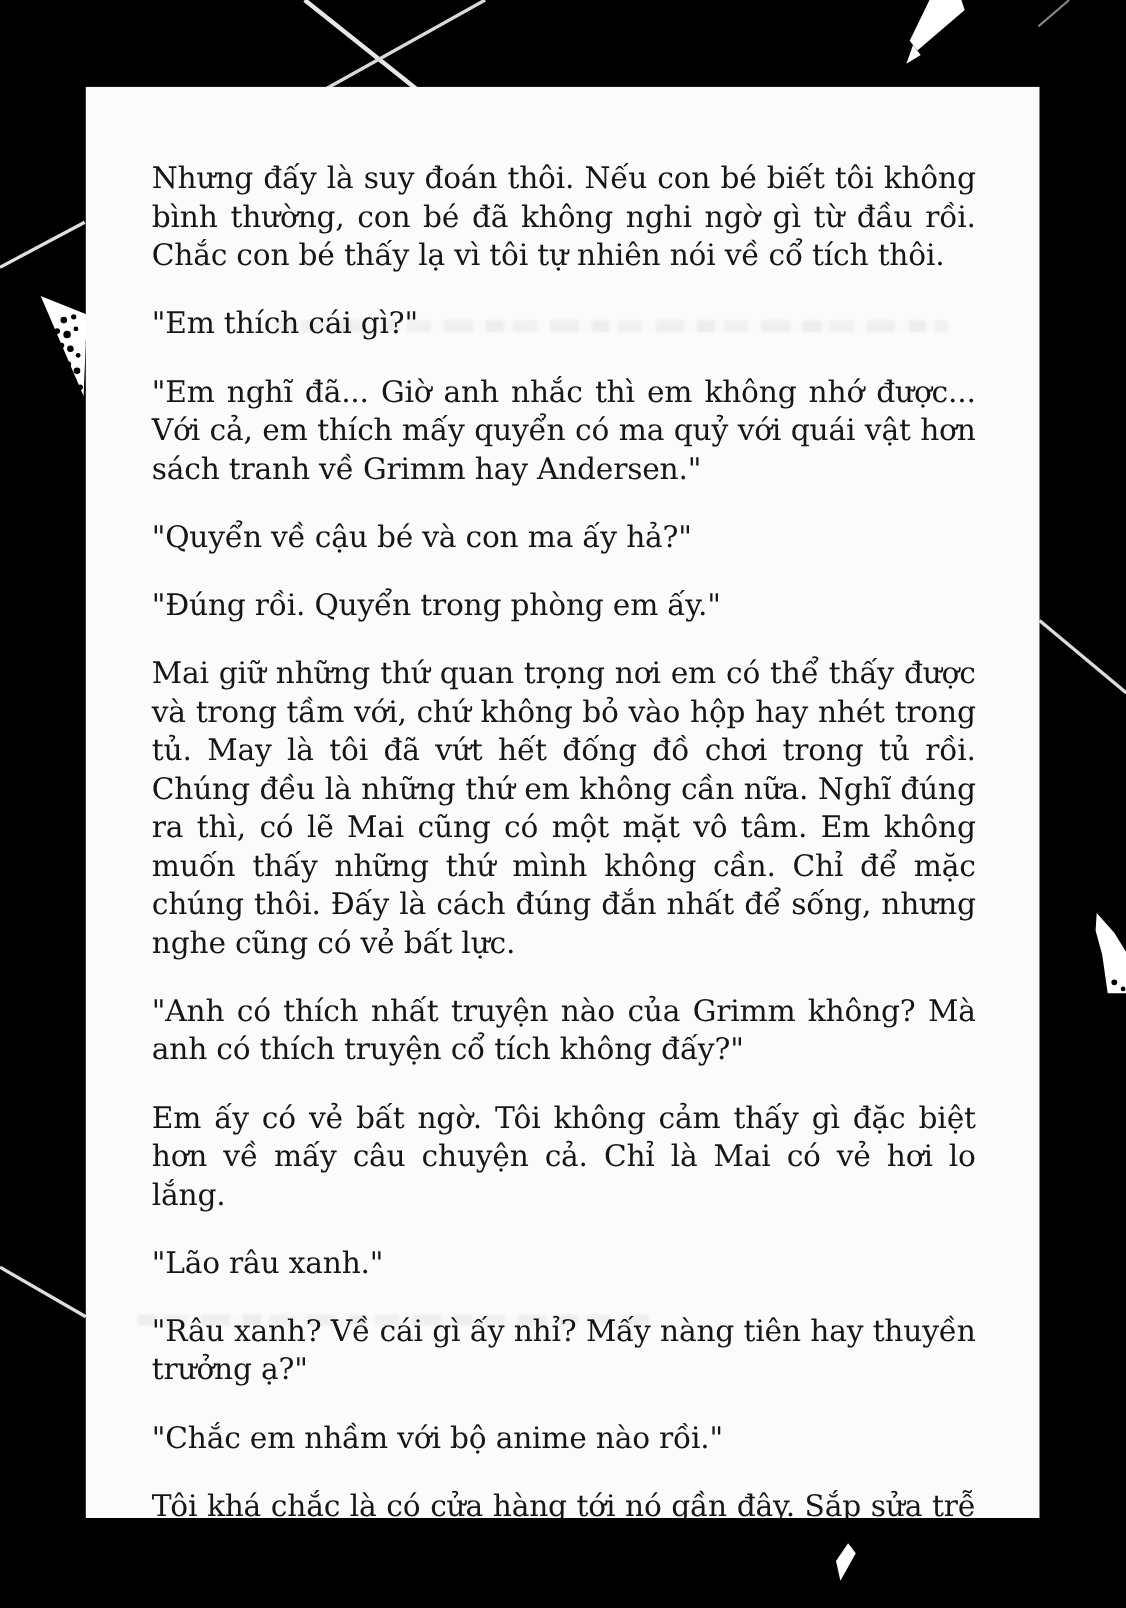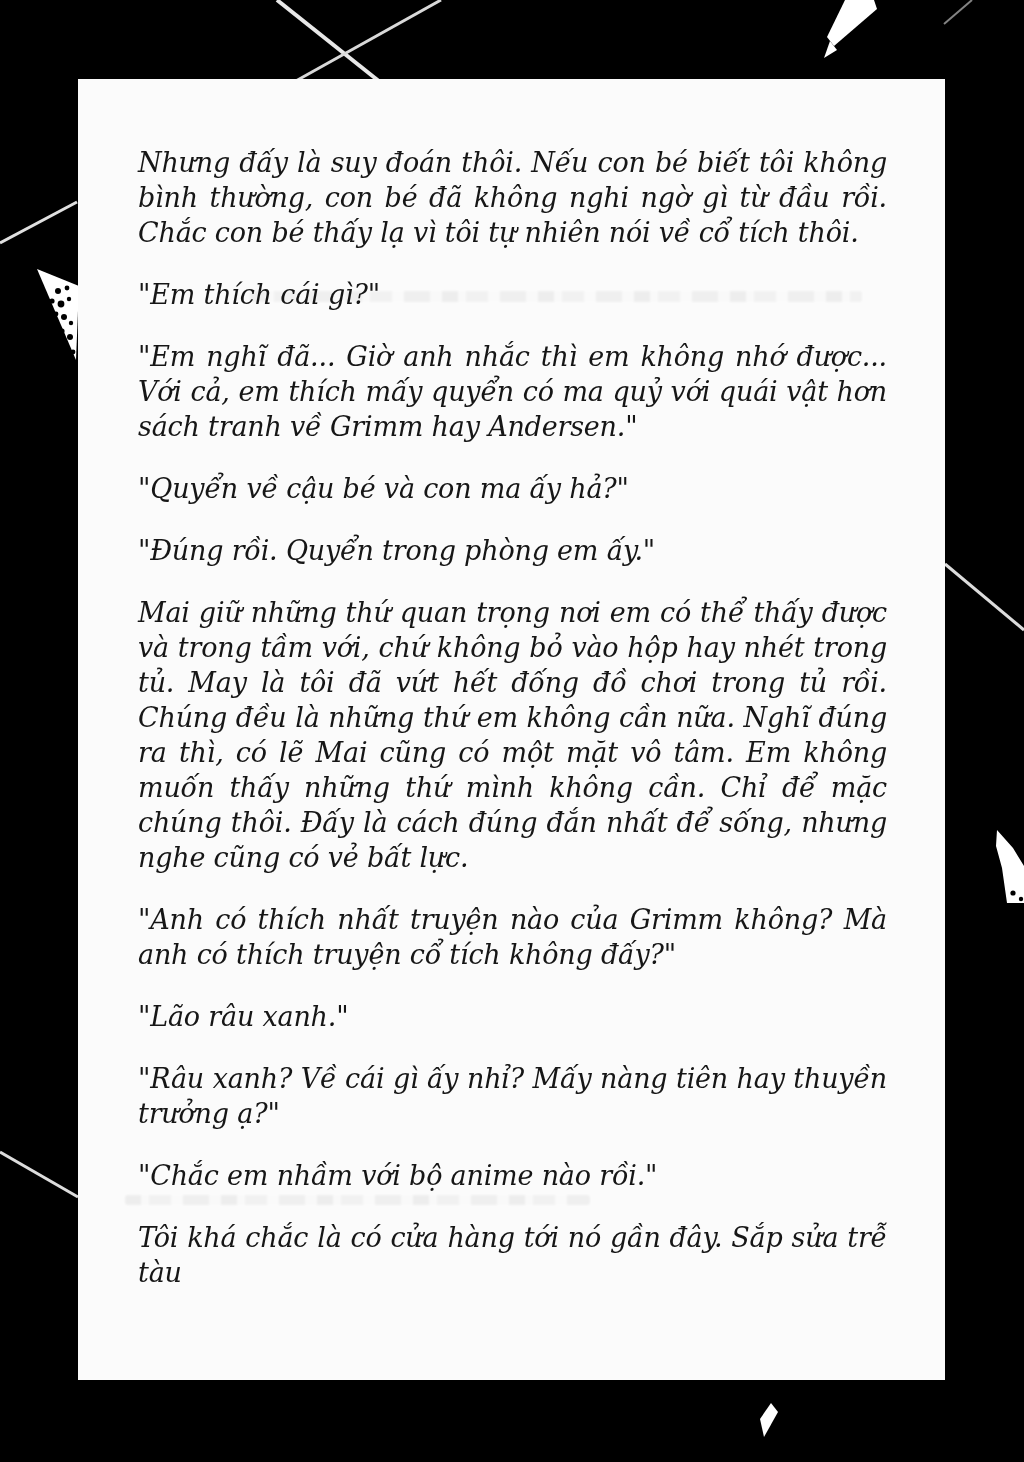--- a/index.html
+++ b/index.html
@@ -16,21 +16,20 @@
     font-family:"DejaVu Serif","Liberation Serif",serif;
   }
   .decor{position:absolute;inset:0;width:1024px;height:1462px;pointer-events:none;}
   .page{
     position:absolute;left:78px;top:79px;width:867px;height:1301px;
     background:var(--color-page);
     padding:66px 58px 40px 60px;
     overflow:hidden;
   }
   .page p{
-    font-style:italic;
     font-size:27px;
     line-height:35px;
     color:var(--color-text);
     text-align:justify;
     text-justify:inter-word;
     margin:0 0 27px 0;
     letter-spacing:-0.2px;
   }
   .page p.force-justify{text-align-last:justify;}
   .ghost{
@@ -95,20 +94,21 @@
   </svg>
 
   <div class="page">
     <p>Nhưng đấy là suy đoán thôi. Nếu con bé biết tôi không bình thường, con bé đã không nghi ngờ gì từ đầu rồi. Chắc con bé thấy lạ vì tôi tự nhiên nói về cổ tích thôi.</p>
     <p>"Em thích cái gì?"</p>
     <p>"Em nghĩ đã... Giờ anh nhắc thì em không nhớ được... Với cả, em thích mấy quyển có ma quỷ với quái vật hơn sách tranh về Grimm hay Andersen."</p>
     <p>"Quyển về cậu bé và con ma ấy hả?"</p>
     <p>"Đúng rồi. Quyển trong phòng em ấy."</p>
     <p>Mai giữ những thứ quan trọng nơi em có thể thấy được và trong tầm với, chứ không bỏ vào hộp hay nhét trong tủ. May là tôi đã vứt hết đống đồ chơi trong tủ rồi. Chúng đều là những thứ em không cần nữa. Nghĩ đúng ra thì, có lẽ Mai cũng có một mặt vô tâm. Em không muốn thấy những thứ mình không cần. Chỉ để mặc chúng thôi. Đấy là cách đúng đắn nhất để sống, nhưng nghe cũng có vẻ bất lực.</p>
     <p>"Anh có thích nhất truyện nào của Grimm không? Mà anh có thích truyện cổ tích không đấy?"</p>
+    <p>Em ấy có vẻ bất ngờ. Tôi không cảm thấy gì đặc biệt hơn về mấy câu chuyện cả. Chỉ là Mai có vẻ hơi lo lắng.</p>
     <p>"Lão râu xanh."</p>
     <p>"Râu xanh? Về cái gì ấy nhỉ? Mấy nàng tiên hay thuyền trưởng ạ?"</p>
     <p>"Chắc em nhầm với bộ anime nào rồi."</p>
     <p class="force-justify">Tôi khá chắc là có cửa hàng tới nó gần đây. Sắp sửa trễ tàu</p>
   </div>
 
   <div class="ghost ghost-1"></div>
   <div class="ghost ghost-2"></div>
 
 </div>

